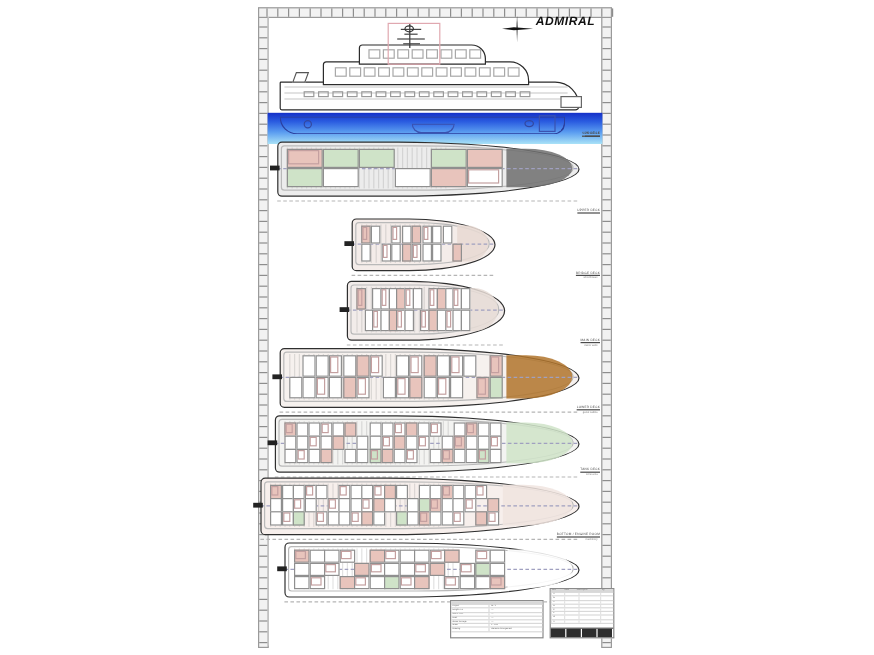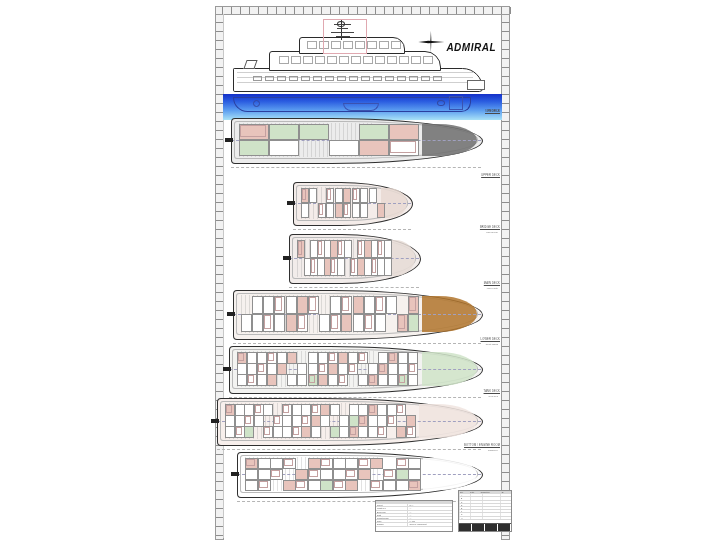--- a/index.html
+++ b/index.html
@@ -17,21 +17,21 @@
   .ruler.v.left{left:0;}
   .ruler.v.right{right:0;}
   .ruler.h{height:7px;left:0;right:0;}
   .ruler.h.top{top:0;}
   .tickv{position:absolute;left:0;width:7px;height:1px;background:#8d8d8d;}
   .tickh{position:absolute;top:0;height:7px;width:1px;background:#8d8d8d;}
   .frame-inner{position:absolute;left:8px;top:8px;right:8px;bottom:2px;
                border-left:1px solid #c8c8c8;}
 
   
-  .logo{position:absolute;right:14px;top:25px;display:flex;align-items:flex-end;gap:2px;}
+  .logo{position:absolute;right:14px;top:7px;display:flex;align-items:flex-start;gap:2px;}
   .logo-star{width:26px;height:22px;position:relative;}
   .logo-star:before,.logo-star:after{content:"";position:absolute;background:#111;}
   .logo-star:before{left:11px;top:0;width:3px;height:22px;
      clip-path:polygon(50% 0,65% 42%,50% 100%,35% 42%);}
   .logo-star:after{left:0;top:9px;width:26px;height:4px;
      clip-path:polygon(0 50%,38% 20%,100% 50%,38% 80%);}
   .logo-text{font-weight:bold;font-style:italic;font-size:10px;letter-spacing:.5px;color:#111;}
 
   
   .view{position:absolute;}

